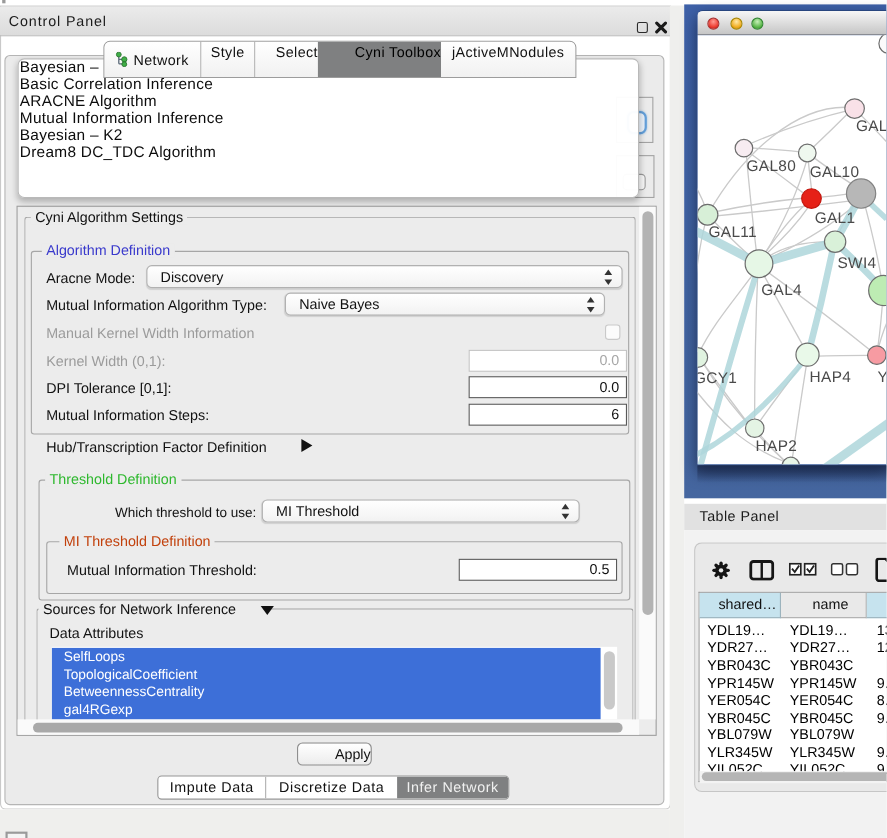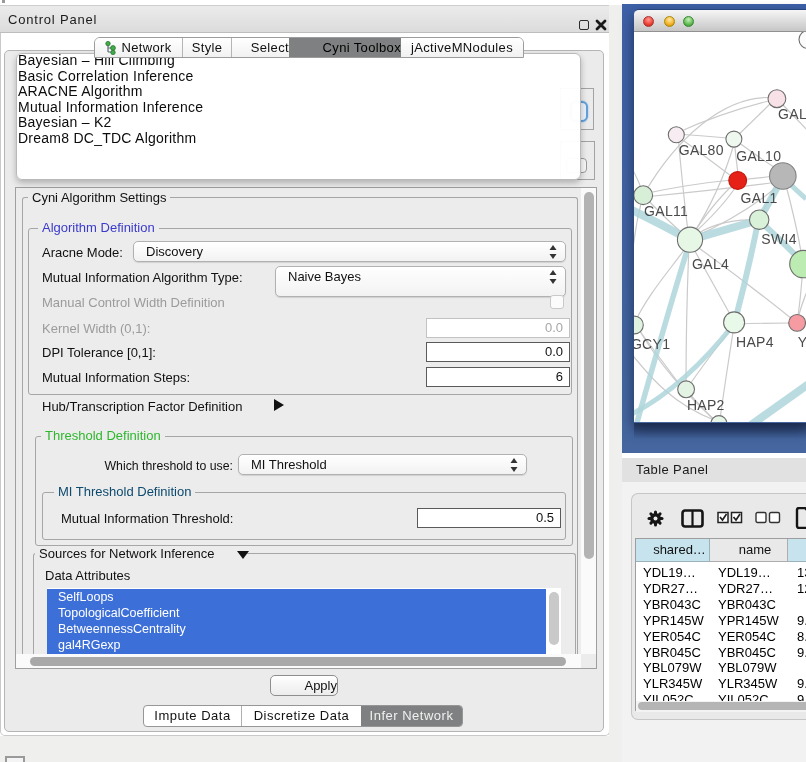--- a/index.html
+++ b/index.html
@@ -22,21 +22,21 @@
 <div class="a" style="left:0;top:5px;width:610px;height:28px;background:linear-gradient(#ebebeb,#dcdcdc);border-top:1px solid #cfcfcf;border-bottom:1px solid #bdbdbd">
   <div class="a" style="left:8px;top:0;line-height:27px;font-size:13px;letter-spacing:0.8px;color:#1b1b1b">Control Panel</div>
   <div class="a" style="left:579px;top:14px;width:10px;height:10px;border:1.6px solid #2b2b2b;border-radius:2px"></div>
   <svg class="a" style="left:595px;top:13px" width="12" height="12" viewBox="0 0 12 12">
       <path d="M2 2 L10 10 M10 2 L2 10" stroke="#1a1a1a" stroke-width="2.8" stroke-linecap="round"></path>
     </svg>
 </div>
 
 <div class="a" style="left:4px;top:50px;width:600px;height:682px;background:#ebebeb;border:1px solid #b5b5b5;border-radius:5px"></div>
 
-<div class="a" style="left:94px;top:37px;height:21px;display:flex;border:1px solid #9c9c9c;border-radius:6px 6px 0 0;background:#fdfdfd;overflow:hidden;z-index:6;letter-spacing:0.35px">
+<div class="a" style="left:94px;top:37px;height:34px;display:flex;border:1px solid #9c9c9c;border-radius:6px 6px 0 0;background:#fdfdfd;overflow:hidden;z-index:6;letter-spacing:0.35px">
   <div style="width:87px;display:flex;align-items:center;justify-content:center;gap:4px;background:linear-gradient(#ffffff,#f1f1f1)">
     <svg width="12" height="14" viewBox="0 0 12 14">
         <path d="M3 3 L3 11 M3 7 L7 7 M3 11 L7 11" stroke="#5c6b7a" stroke-width="1.2" fill="none"></path>
         <circle cx="3" cy="2.6" r="2.2" fill="#3fae46" stroke="#2a7330" stroke-width="0.8"></circle>
         <circle cx="8" cy="7" r="2.4" fill="#3fae46" stroke="#2a7330" stroke-width="0.8"></circle>
         <circle cx="8" cy="11.4" r="2.2" fill="#3fae46" stroke="#2a7330" stroke-width="0.8"></circle>
       </svg>
     <span>Network</span>
     </div>
   <div style="width:49px;text-align:center;line-height:19px;border-left:1px solid #b5b5b5;background:linear-gradient(#ffffff,#f1f1f1)">Style</div>
@@ -66,26 +66,26 @@
   <div class="fs" style="left:28px;top:228px;width:544px;height:167px"></div>
   <div class="fl b" style="left:38px;top:221px;color:#3a3acc">Algorithm Definition</div>
 
   <div class="lbl b" style="left:42px;top:246px">Aracne Mode:</div>
   <div class="combo" style="left:133px;top:241px;width:433px;height:21px">Discovery<svg class="ar" viewBox="0 0 10 16">
         <path d="M5 1 L8.5 6 L1.5 6 Z" fill="#333"></path>
         <path d="M5 15 L8.5 10 L1.5 10 Z" fill="#333"></path>
       </svg></div>
 
   <div class="lbl b" style="left:42px;top:271px">Mutual Information Algorithm Type:</div>
-  <div class="combo" style="left:275px;top:266px;width:291px;height:31px">Naive Bayes<svg class="ar" viewBox="0 0 10 16">
+  <div class="combo" style="left:259px;top:266px;width:291px;height:21px">Naive Bayes<svg class="ar" viewBox="0 0 10 16">
         <path d="M5 1 L8.5 6 L1.5 6 Z" fill="#333"></path>
         <path d="M5 15 L8.5 10 L1.5 10 Z" fill="#333"></path>
       </svg></div>
 
-  <div class="lbl b gray" style="left:42px;top:296px">Manual Control Width Definition</div>
+  <div class="lbl b gray" style="left:42px;top:296px">Manual Kernel Width Information</div>
   <div class="a" style="left:550px;top:295px;width:14px;height:14px;background:#fbfbfb;border:1px solid #c9c9c9;border-radius:3px"></div>
 
   <div class="lbl b gray" style="left:42px;top:322px">Kernel Width (0,1):</div>
   <div class="fld" style="left:426px;top:318px;width:144px;height:20px;border:1px solid #c2c2c2;color:#a7a7a7">0.0</div>
 
   <div class="lbl b" style="left:42px;top:346px">DPI Tolerance [0,1]:</div>
   <div class="fld" style="left:426px;top:342px;width:144px;height:20px;border:1px solid #5a5a5a">0.0</div>
 
   <div class="lbl b" style="left:42px;top:371px">Mutual Information Steps:</div>
   <div class="fld" style="left:426px;top:367px;width:144px;height:20px;border:1px solid #5a5a5a">6</div>
@@ -96,21 +96,21 @@
   <div class="fs" style="left:35px;top:436px;width:538px;height:110px"></div>
   <div class="fl b" style="left:41px;top:429px;color:#2eb82e">Threshold Definition</div>
 
   <div class="lbl b" style="left:60px;top:459px;width:173px;text-align:right;font-size:12.3px">Which threshold to use:</div>
   <div class="combo" style="left:238px;top:454px;width:289px;height:21px">MI Threshold<svg class="ar" viewBox="0 0 10 16">
         <path d="M5 1 L8.5 6 L1.5 6 Z" fill="#333"></path>
         <path d="M5 15 L8.5 10 L1.5 10 Z" fill="#333"></path>
       </svg></div>
 
   <div class="fs" style="left:42px;top:492px;width:524px;height:48px"></div>
-  <div class="fl b" style="left:54px;top:485px;color:#0c4a6e">MI Threshold Definition</div>
+  <div class="fl b" style="left:54px;top:485px;color:#c2410c">MI Threshold Definition</div>
 
   <div class="lbl b" style="left:61px;top:512px">Mutual Information Threshold:</div>
   <div class="fld" style="left:417px;top:508px;width:144px;height:20px;border:1px solid #5a5a5a">0.5</div>
 
   <div class="fs" style="left:33px;top:553px;width:543px;height:102px;border-bottom:none;border-radius:3px 3px 0 0"></div>
   <div class="fl" style="left:35px;top:547px;padding-right:24px">Sources for Network Inference</div>
   <div class="a" style="left:237px;top:551px;width:0;height:0;border-top:8px solid #111;border-left:6.5px solid transparent;border-right:6.5px solid transparent;z-index:3"></div>
 
   <div class="lbl b" style="left:45px;top:569px">Data Attributes</div>
   <div class="a" style="left:47px;top:588px;width:514px;height:66px;background:#fff;overflow:hidden">

